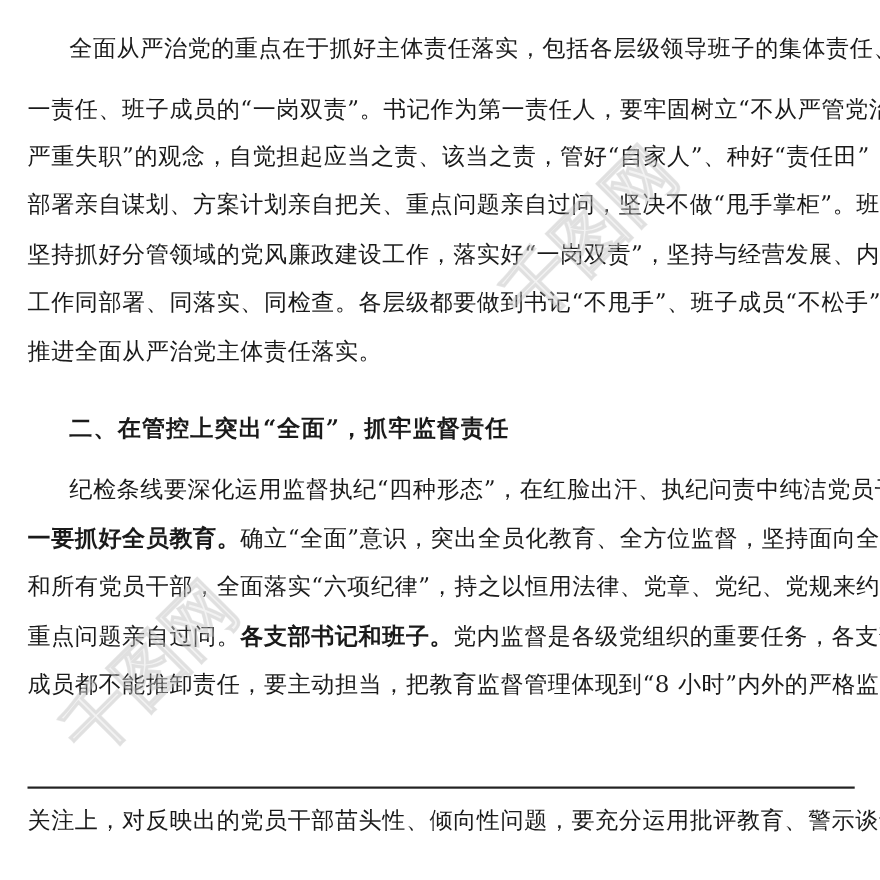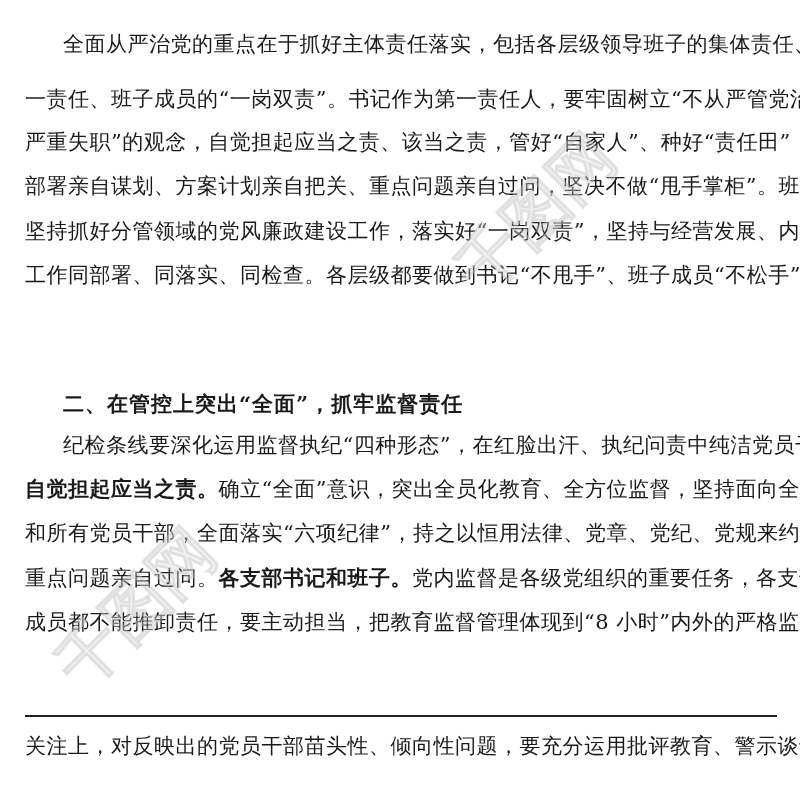--- a/index.html
+++ b/index.html
@@ -77,26 +77,27 @@
 <body>
 
 <div class="page">
 
   <div class="line indent" style="top:32px;">全面从严治党的重点在于抓好主体责任落实，包括各层级领导班子的集体责任、书记的第</div>
   <div class="line" style="top:87px;">一责任、班子成员的“一岗双责”。书记作为第一责任人，要牢固树立“不从严管党治党就是</div>
   <div class="line" style="top:130px;">严重失职”的观念，自觉担起应当之责、该当之责，管好“自家人”、种好“责任田”，工作</div>
   <div class="line" style="top:174px;">部署亲自谋划、方案计划亲自把关、重点问题亲自过问，坚决不做“甩手掌柜”。班子成员要</div>
   <div class="line" style="top:219px;">坚持抓好分管领域的党风廉政建设工作，落实好“一岗双责”，坚持与经营发展、内控合规等</div>
   <div class="line" style="top:263px;">工作同部署、同落实、同检查。各层级都要做到书记“不甩手”、班子成员“不松手”，合力</div>
+  <div class="line last" style="top:307px;">推进全面从严治党主体责任落实。</div>
 
-  <div class="heading" style="top:392px;text-align:right;">二、在管控上突出“全面”，抓牢监督责任</div>
+  <div class="heading" style="top:377px;text-align:right;">二、在管控上突出“全面”，抓牢监督责任</div>
 
   <div class="line indent" style="top:433px;">纪检条线要深化运用监督执纪“四种形态”，在红脸出汗、执纪问责中纯洁党员干部队伍。</div>
   <div class="line" style="top:477px;">
-    <span class="bold">自觉担起应当之责。</span><span>确立“全面”意识，突出全员化教育、全方位监督，坚持面向全行党组织</span>
+    <span class="bold">一要抓好全员教育。</span><span>确立“全面”意识，突出全员化教育、全方位监督，坚持面向全行党组织</span>
   </div>
   <div class="line" style="top:521px;">和所有党员干部，全面落实“六项纪律”，持之以恒用法律、党章、党纪、党规来约束每一名</div>
   <div class="line" style="top:566px;">
     <span>重点问题亲自过问。</span><span class="bold">各支部书记和班子。</span><span>党内监督是各级党组织的重要任务，各支部书记和班子</span>
   </div>
   <div class="line" style="top:610px;">成员都不能推卸责任，要主动担当，把教育监督管理体现到“8 小时”内外的严格监管和关心</div>
 
   <div class="line" style="top:734px;">关注上，对反映出的党员干部苗头性、倾向性问题，要充分运用批评教育、警示谈话、诫勉谈</div>
 </div>
 

